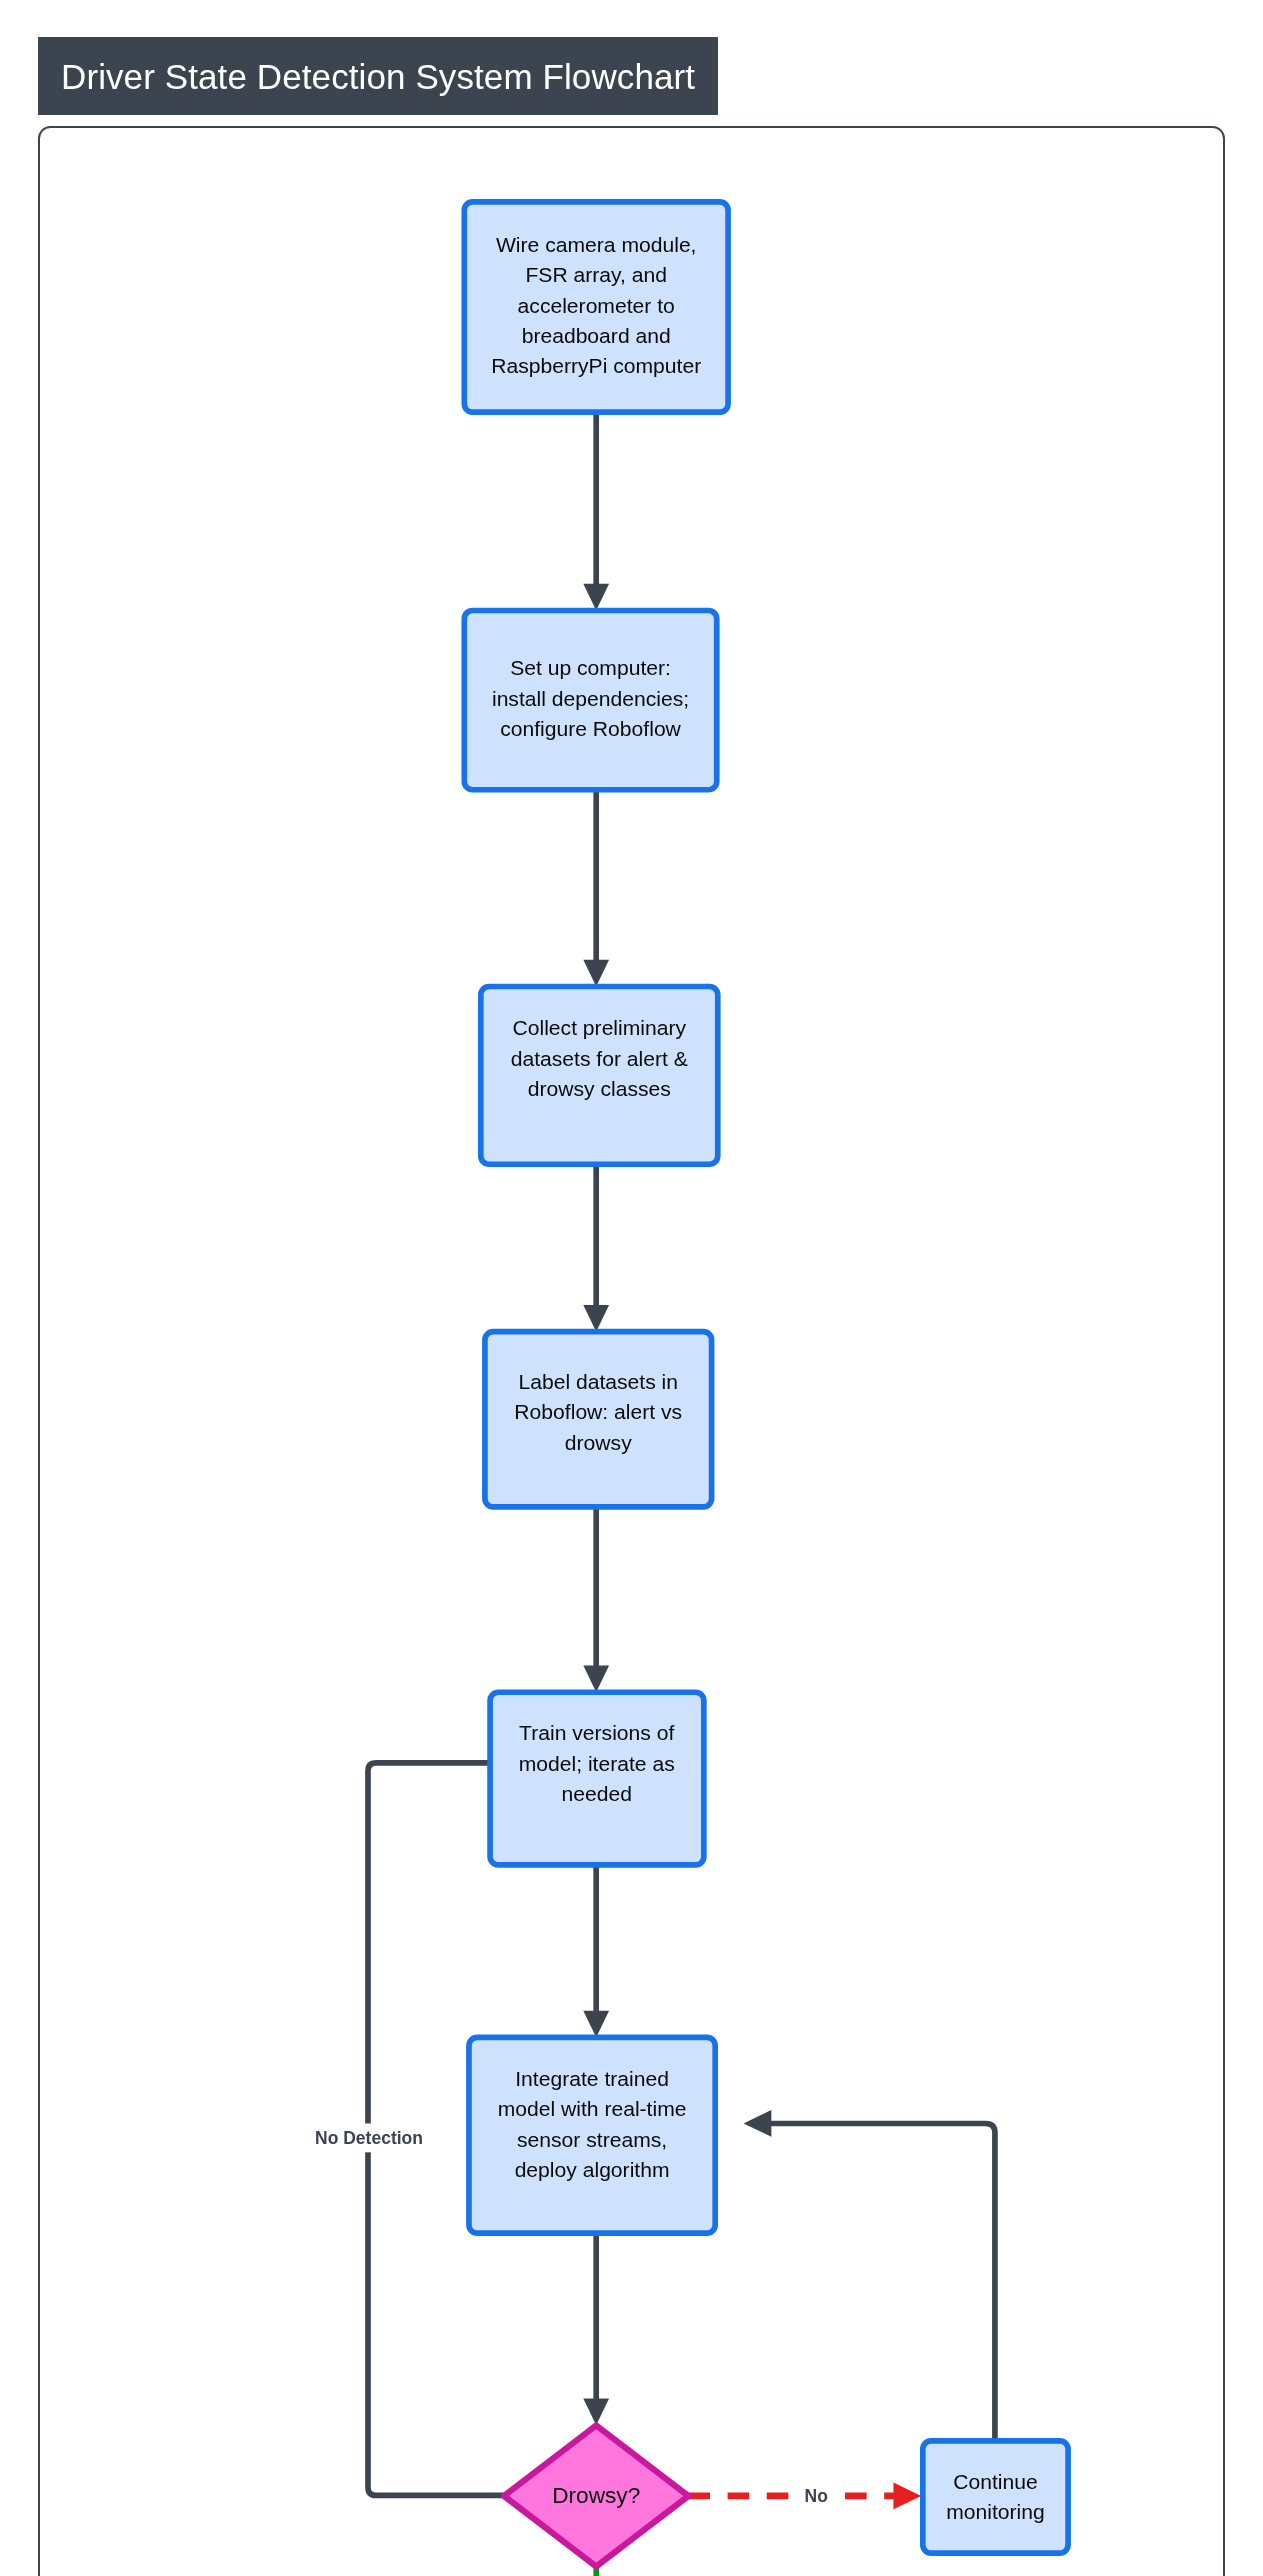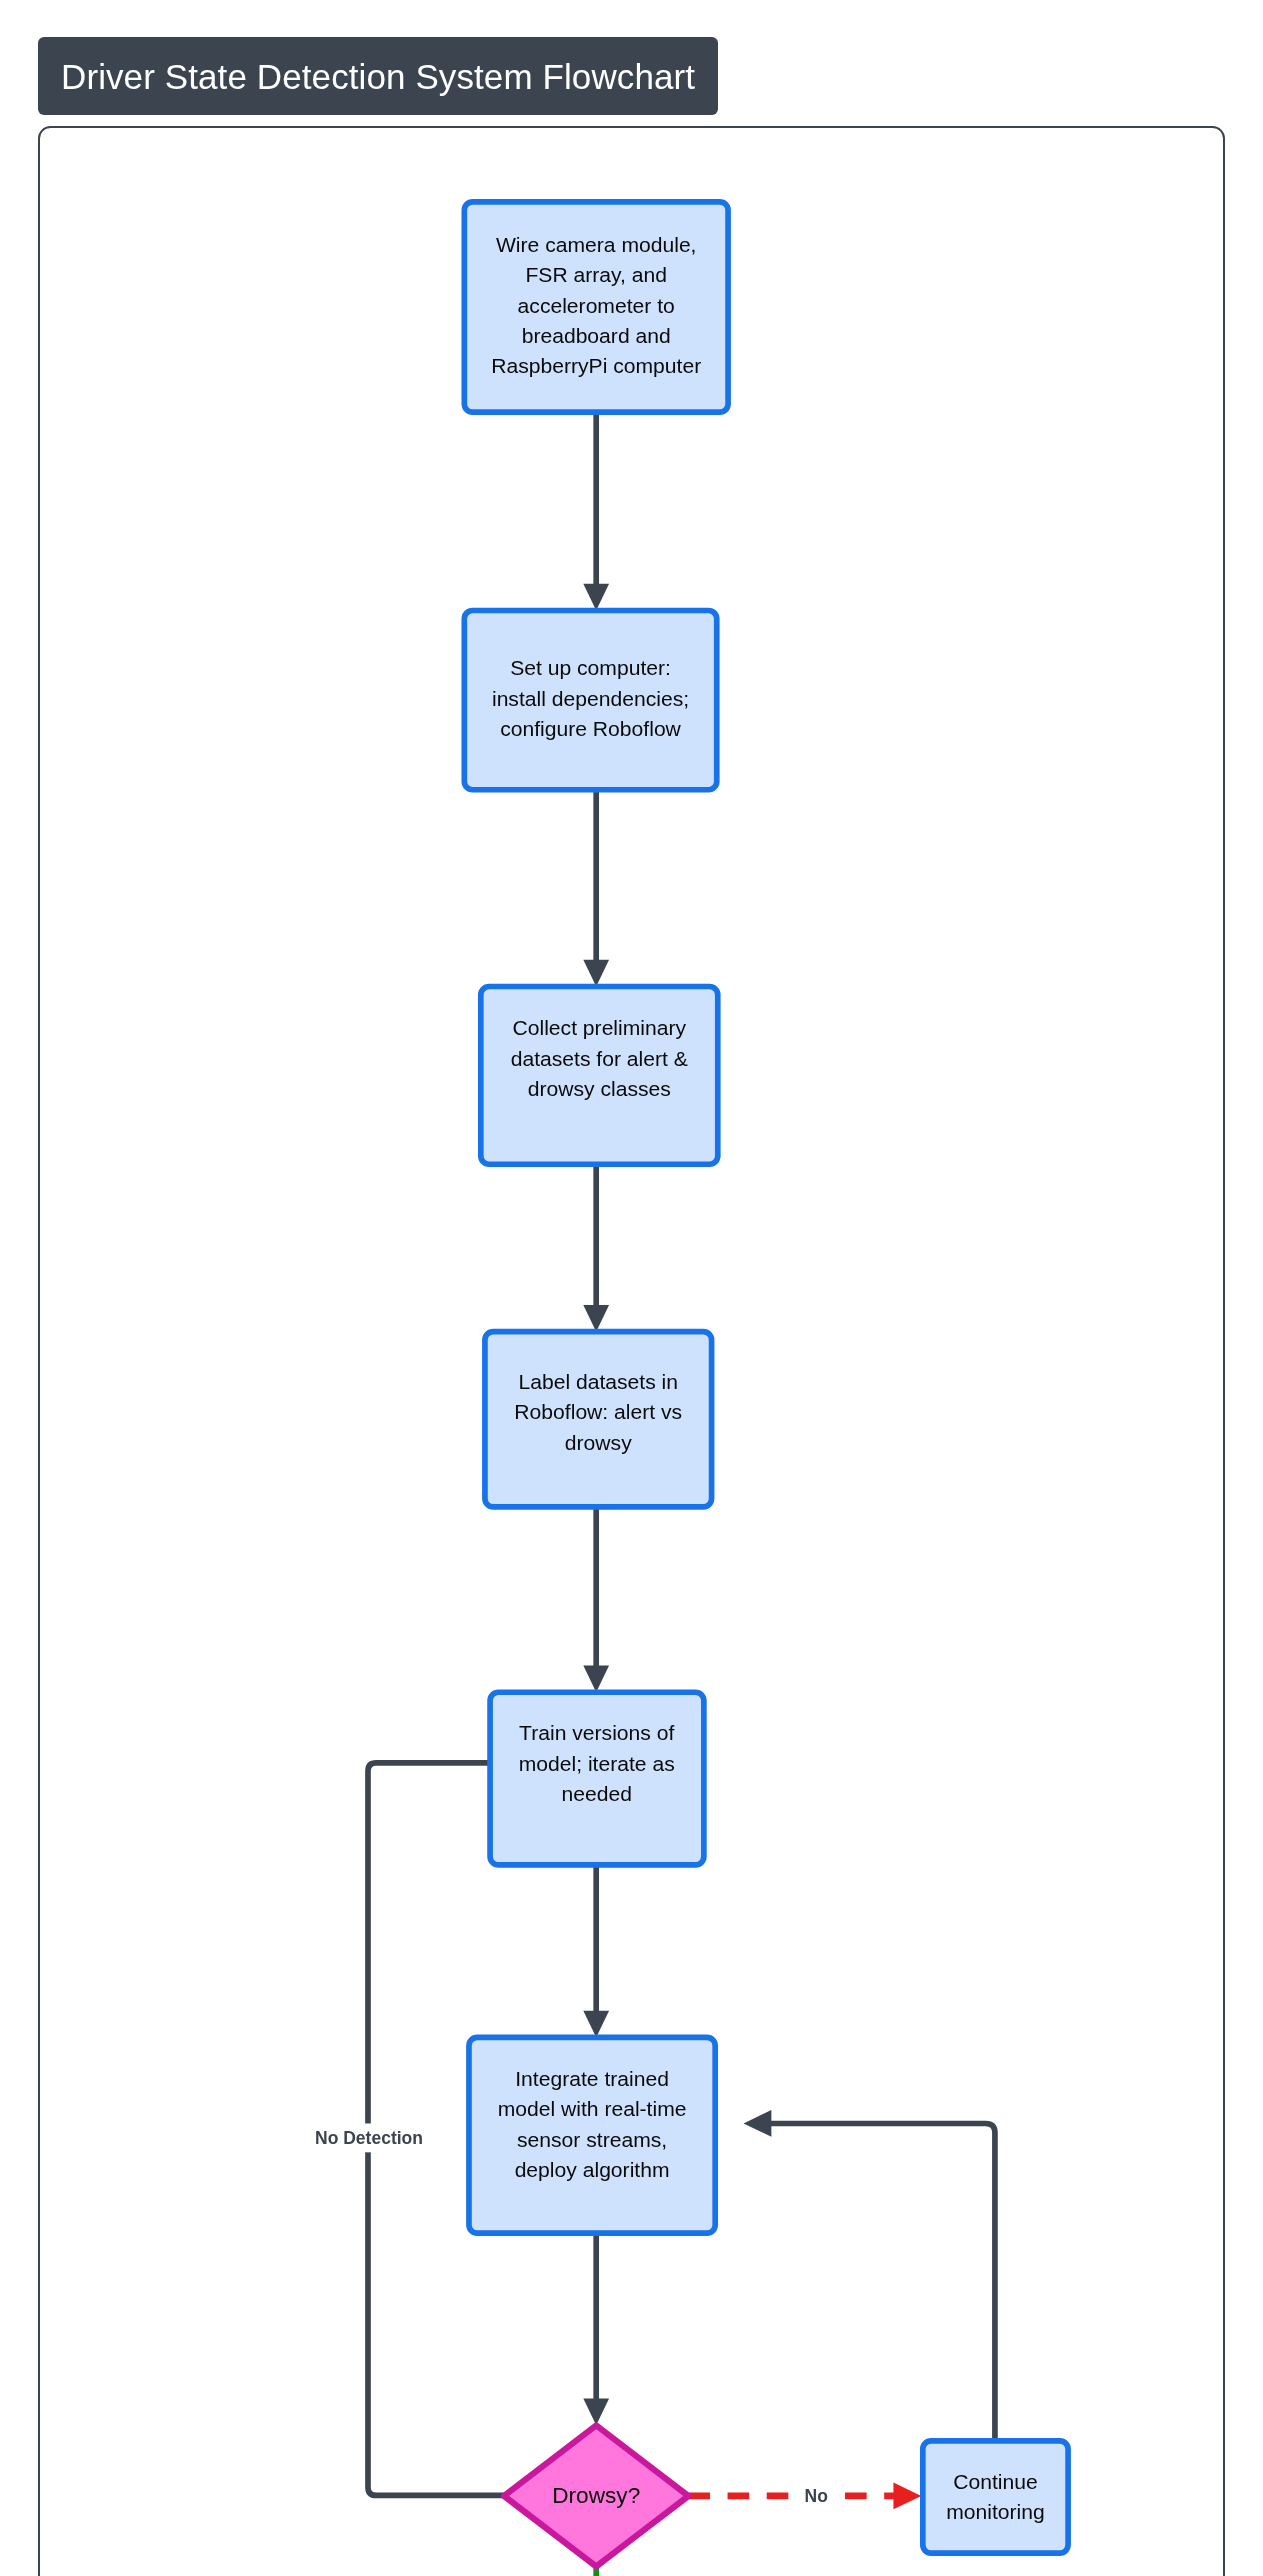--- a/index.html
+++ b/index.html
@@ -17,21 +17,21 @@
     overflow: hidden;
   }
 
   
   #title-chip {
     position: absolute;
     left: 38px;
     top: 37px;
     height: 78px;
     background: #3c4450;
-    border-radius: 6px;
+    border-radius: 0;
     display: flex;
     align-items: center;
     padding: 2px 23px;
     box-sizing: border-box;
   }
   #title-chip .title-text {
     color: #ffffff;
     font-size: 35px;
     font-weight: 400;
     letter-spacing: 0.1px;

